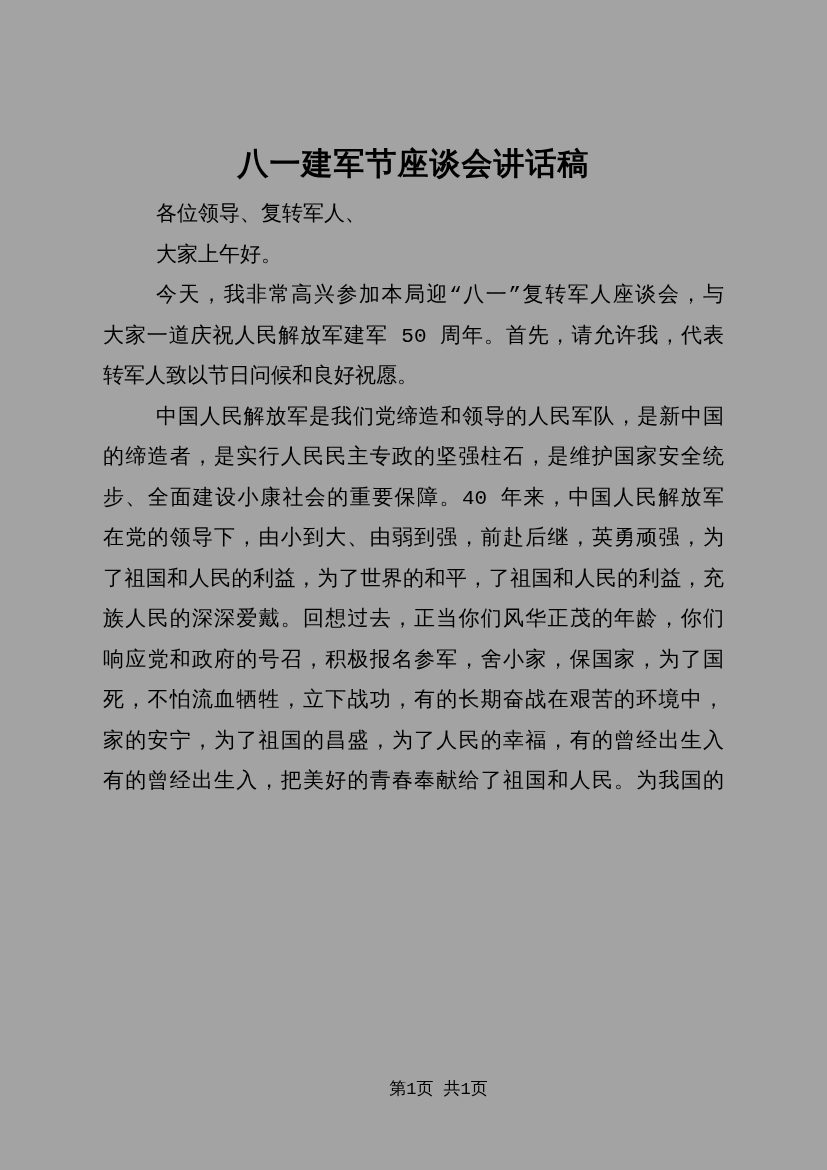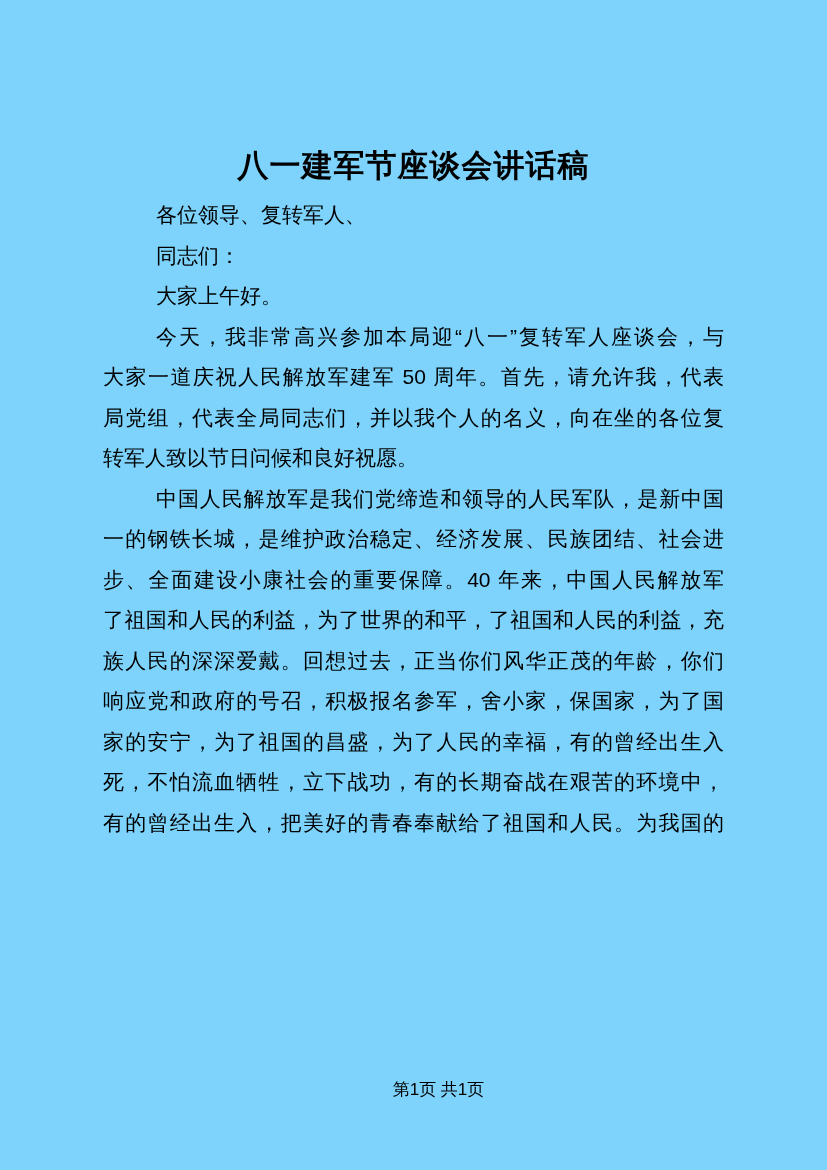--- a/index.html
+++ b/index.html
@@ -4,23 +4,23 @@
 <style>
   html, body {
     margin: 0;
     padding: 0;
     background: #ffffff;
   }
   .page {
     position: relative;
     width: 827px;
     height: 1170px;
-    background: #7dd3fc;
+    background: #a3a3a3;
     color: #000000;
-    font-family: Liberation Sans, sans-serif;
+    font-family: Liberation Mono, monospace;
     overflow: hidden;
   }
   .doc-title {
     position: absolute;
     top: 146px;
     left: 103px;
     right: 103px;
     margin: 0;
     text-align: center;
     font-size: 31px;
@@ -62,31 +62,30 @@
   }
 </style>
 </head>
 <body>
 
 <div class="page">
   <h1 class="doc-title">八一建军节座谈会讲话稿</h1>
 
   <div class="doc-body" id="doc-body">
       <div class="line indent">各位领导、复转军人、</div>
-      <div class="line indent">同志们：</div>
       <div class="line indent">大家上午好。</div>
       <div class="line indent justify">今天，我非常高兴参加本局迎“八一”复转军人座谈会，与</div>
       <div class="line justify">大家一道庆祝人民解放军建军 50 周年。首先，请允许我，代表</div>
-      <div class="line justify">局党组，代表全局同志们，并以我个人的名义，向在坐的各位复</div>
       <div class="line">转军人致以节日问候和良好祝愿。</div>
       <div class="line indent justify">中国人民解放军是我们党缔造和领导的人民军队，是新中国</div>
-      <div class="line justify">一的钢铁长城，是维护政治稳定、经济发展、民族团结、社会进</div>
+      <div class="line justify">的缔造者，是实行人民民主专政的坚强柱石，是维护国家安全统</div>
       <div class="line justify">步、全面建设小康社会的重要保障。40 年来，中国人民解放军</div>
+      <div class="line justify">在党的领导下，由小到大、由弱到强，前赴后继，英勇顽强，为</div>
       <div class="line justify">了祖国和人民的利益，为了世界的和平，了祖国和人民的利益，充</div>
       <div class="line justify">族人民的深深爱戴。回想过去，正当你们风华正茂的年龄，你们</div>
       <div class="line justify">响应党和政府的号召，积极报名参军，舍小家，保国家，为了国</div>
+      <div class="line justify">死，不怕流血牺牲，立下战功，有的长期奋战在艰苦的环境中，</div>
       <div class="line justify">家的安宁，为了祖国的昌盛，为了人民的幸福，有的曾经出生入</div>
-      <div class="line justify">死，不怕流血牺牲，立下战功，有的长期奋战在艰苦的环境中，</div>
       <div class="line justify">有的曾经出生入，把美好的青春奉献给了祖国和人民。为我国的</div>
     </div>
 
   <div class="page-footer">第1页 共1页</div>
 </div>
 
 </body></html>

